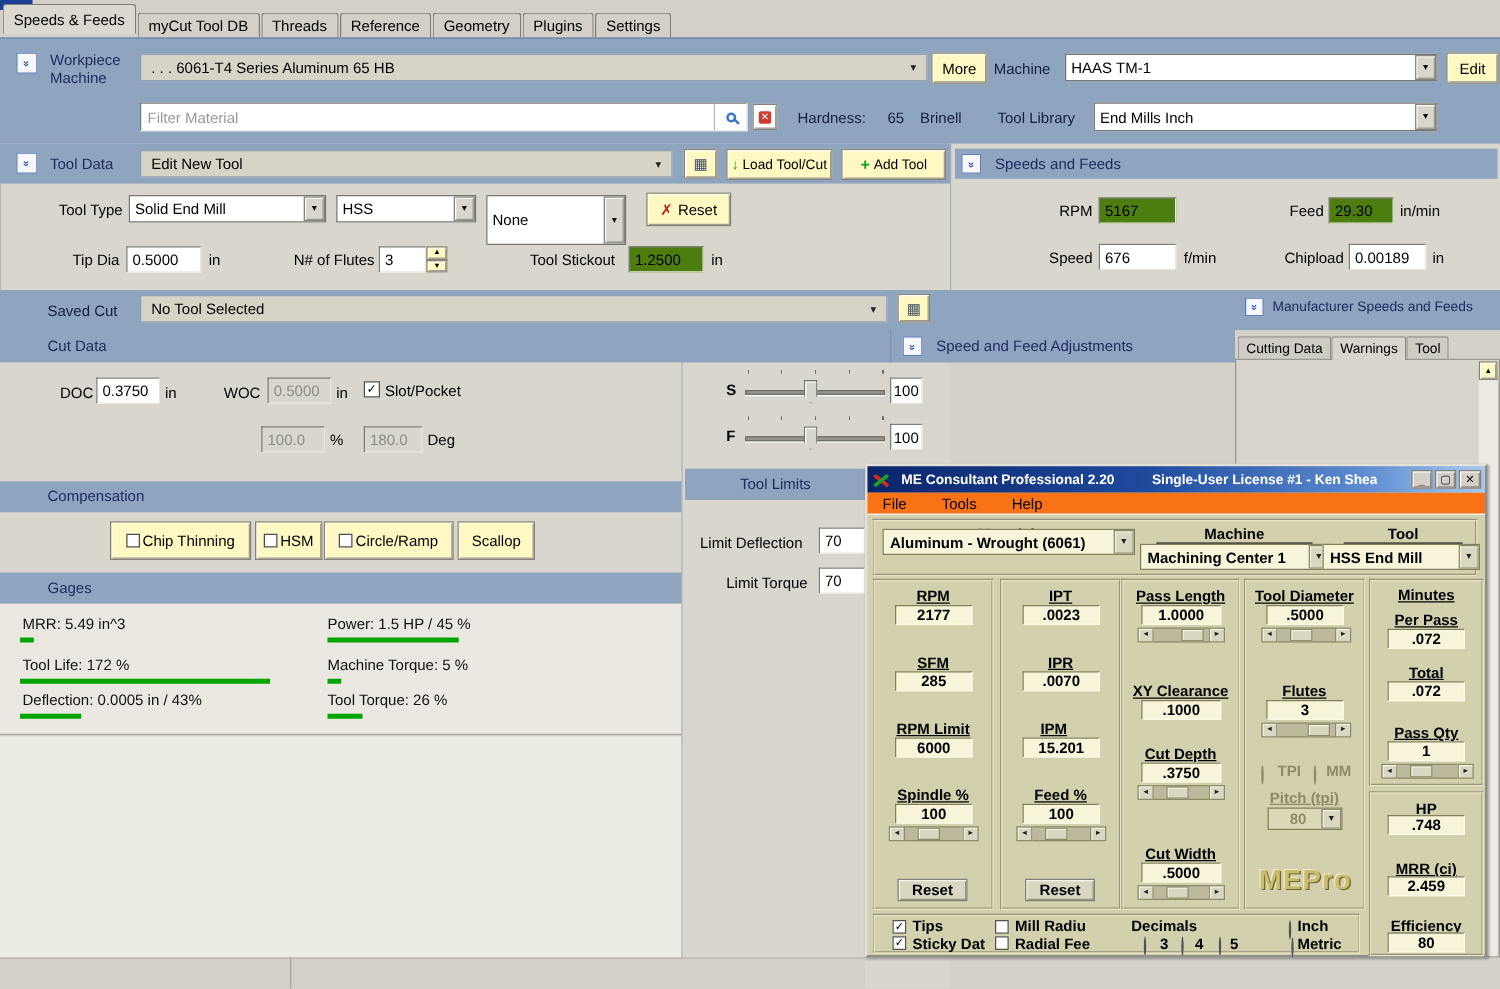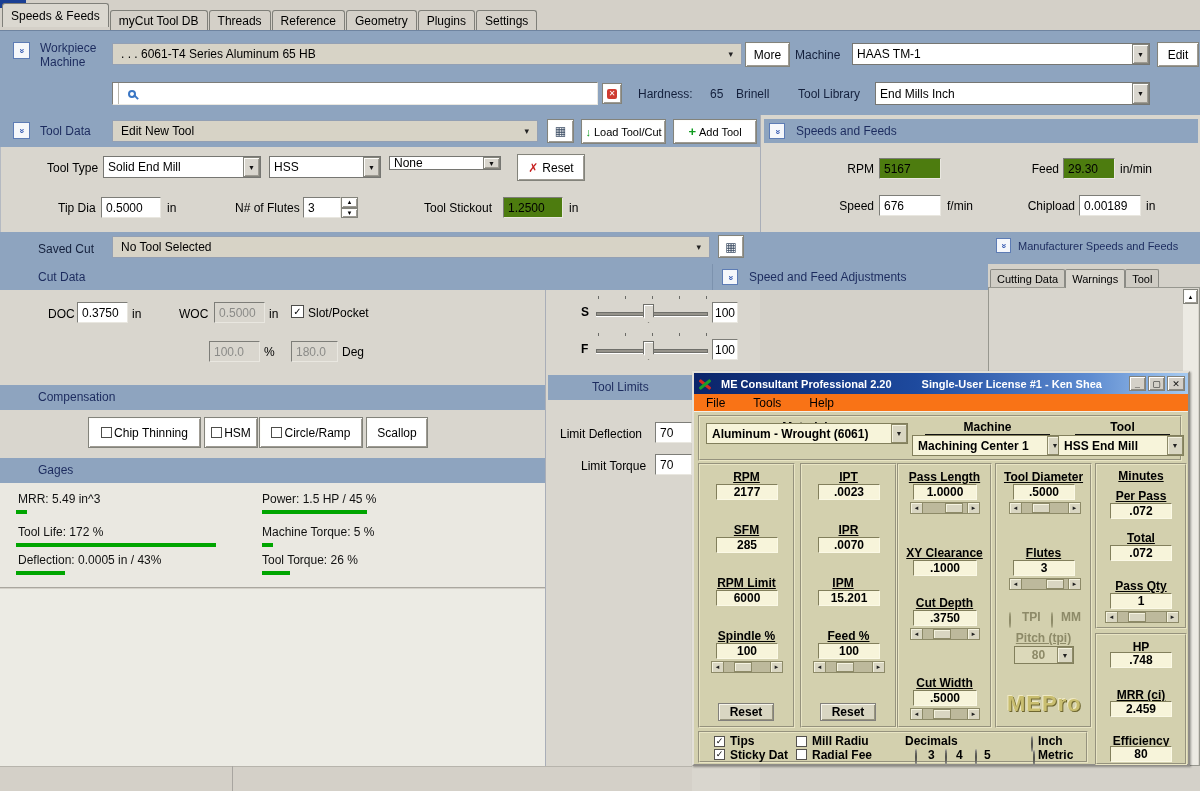--- a/index.html
+++ b/index.html
@@ -5,21 +5,21 @@
 *{margin:0;padding:0;box-sizing:border-box}
 html,body{width:1200px;height:791px}
 body{font-family:"Liberation Sans","DejaVu Sans",sans-serif;background:#d4d0c8;font-size:12px;color:#000}
 #app{position:relative;width:1200px;height:791px;overflow:hidden;background:#d4d0c8}
 .abs{position:absolute}
 .hdrbar{background:#8ea4bf}
 .navy{color:#1c2b5e}
 .dark{color:#14203c}
 .txt{white-space:nowrap}
 .tr{text-align:right}
-.raised{background:#ffffff;border:1px solid #83837b;box-shadow:inset 1px 1px 0 #fdfcf9,inset -1px -1px 0 #9e9b93}
+.raised{background:#fef9c3;border:1px solid #83837b;box-shadow:inset 1px 1px 0 #fdfcf9,inset -1px -1px 0 #9e9b93}
 .btn{display:flex;align-items:center;justify-content:center;cursor:default;white-space:nowrap}
 .sunken{background:#fff;border:1px solid;border-color:#7d7d78 #e9e7e0 #e9e7e0 #7d7d78}
 .field{display:flex;align-items:center;padding:0 4px;font-size:12px}
 .fieldc{justify-content:center;padding:0}
 .grayf{background:#d9d6ce;color:#8b8b88}
 .greenf{background:#4d7c0f;border:1px solid;border-color:#7d7d78 #e9e7e0 #e9e7e0 #7d7d78;display:flex;align-items:center;padding:0 4px}
 .colbtn{background:#f5f7fb;border:1px solid #5d7cb5;display:flex;align-items:center;justify-content:center}
 .colbtn span{display:inline-block;transform:rotate(90deg);font-size:9px;font-weight:bold;color:#2a50ae;letter-spacing:-1px;line-height:1}
 .ddflat{background:#d7d3c6;border:1px solid #93a0b4;display:flex;align-items:center;padding:0 8px;white-space:nowrap;overflow:hidden}
 .ddflat .arr{margin-left:auto;font-size:9px;color:#222}
@@ -99,20 +99,21 @@
     </div>
     <div class="abs raised btn" style="left:745px;top:11px;width:45px;height:25px">More</div>
     <div class="abs txt dark" style="left:795px;top:17px">Machine</div>
     <div class="abs ddwin" style="left:852px;top:12px;width:298px;height:22px">
       <span>HAAS TM-1</span>
       <span class="ddarrow">▼</span>
     </div>
     <div class="abs raised btn" style="left:1157px;top:11px;width:42px;height:25px">Edit</div>
 
     <div class="abs sunken" style="left:112px;top:51px;width:486px;height:23px;display:flex;align-items:center;padding-left:5px">
+      <input class="flt" placeholder="Filter Material" style="">
       <span style="align-self:stretch;border-left:1px solid #b8b6ae;width:26px;display:flex;align-items:center;justify-content:center">
           <span class="mag"></span>
         </span>
     </div>
     <div class="abs raised btn" style="left:602px;top:52px;width:20px;height:21px;background:#fff">
         <span class="redxi">✕</span>
       </div>
     <div class="abs txt dark" style="left:638px;top:56px">Hardness:</div>
     <div class="abs txt dark" style="left:710px;top:56px">65</div>
     <div class="abs txt dark" style="left:736px;top:56px">Brinell</div>
@@ -148,21 +149,21 @@
   <div class="abs" style="left:0;top:147px;width:760px;height:85px;background:#d9d6ce;border-left:1px solid #b5bac2">
     <div class="abs txt" style="left:46px;top:14px">Tool Type</div>
     <div class="abs ddwin" style="left:102px;top:9px;width:158px;height:22px">
       <span>Solid End Mill</span>
       <span class="ddarrow">▼</span>
     </div>
     <div class="abs ddwin" style="left:268px;top:9px;width:112px;height:22px">
       <span>HSS</span>
       <span class="ddarrow">▼</span>
     </div>
-    <div class="abs ddwin" style="left:388px;top:9px;width:112px;height:14px">
+    <div class="abs ddwin" style="left:388px;top:9px;width:112px;height:40px">
       <span>None</span>
       <span class="ddarrow">▼</span>
     </div>
     <div class="abs raised btn" style="left:516px;top:7px;width:68px;height:27px;gap:4px">
       <span style="color:#c61e1e;font-weight:bold">✗</span>
       <span>Reset</span>
     </div>
     <div class="abs txt" style="left:57px;top:54px">Tip Dia</div>
     <div class="abs sunken field" style="left:100px;top:50px;width:60px;height:21px">0.5000</div>
     <div class="abs txt" style="left:166px;top:54px">in</div>

